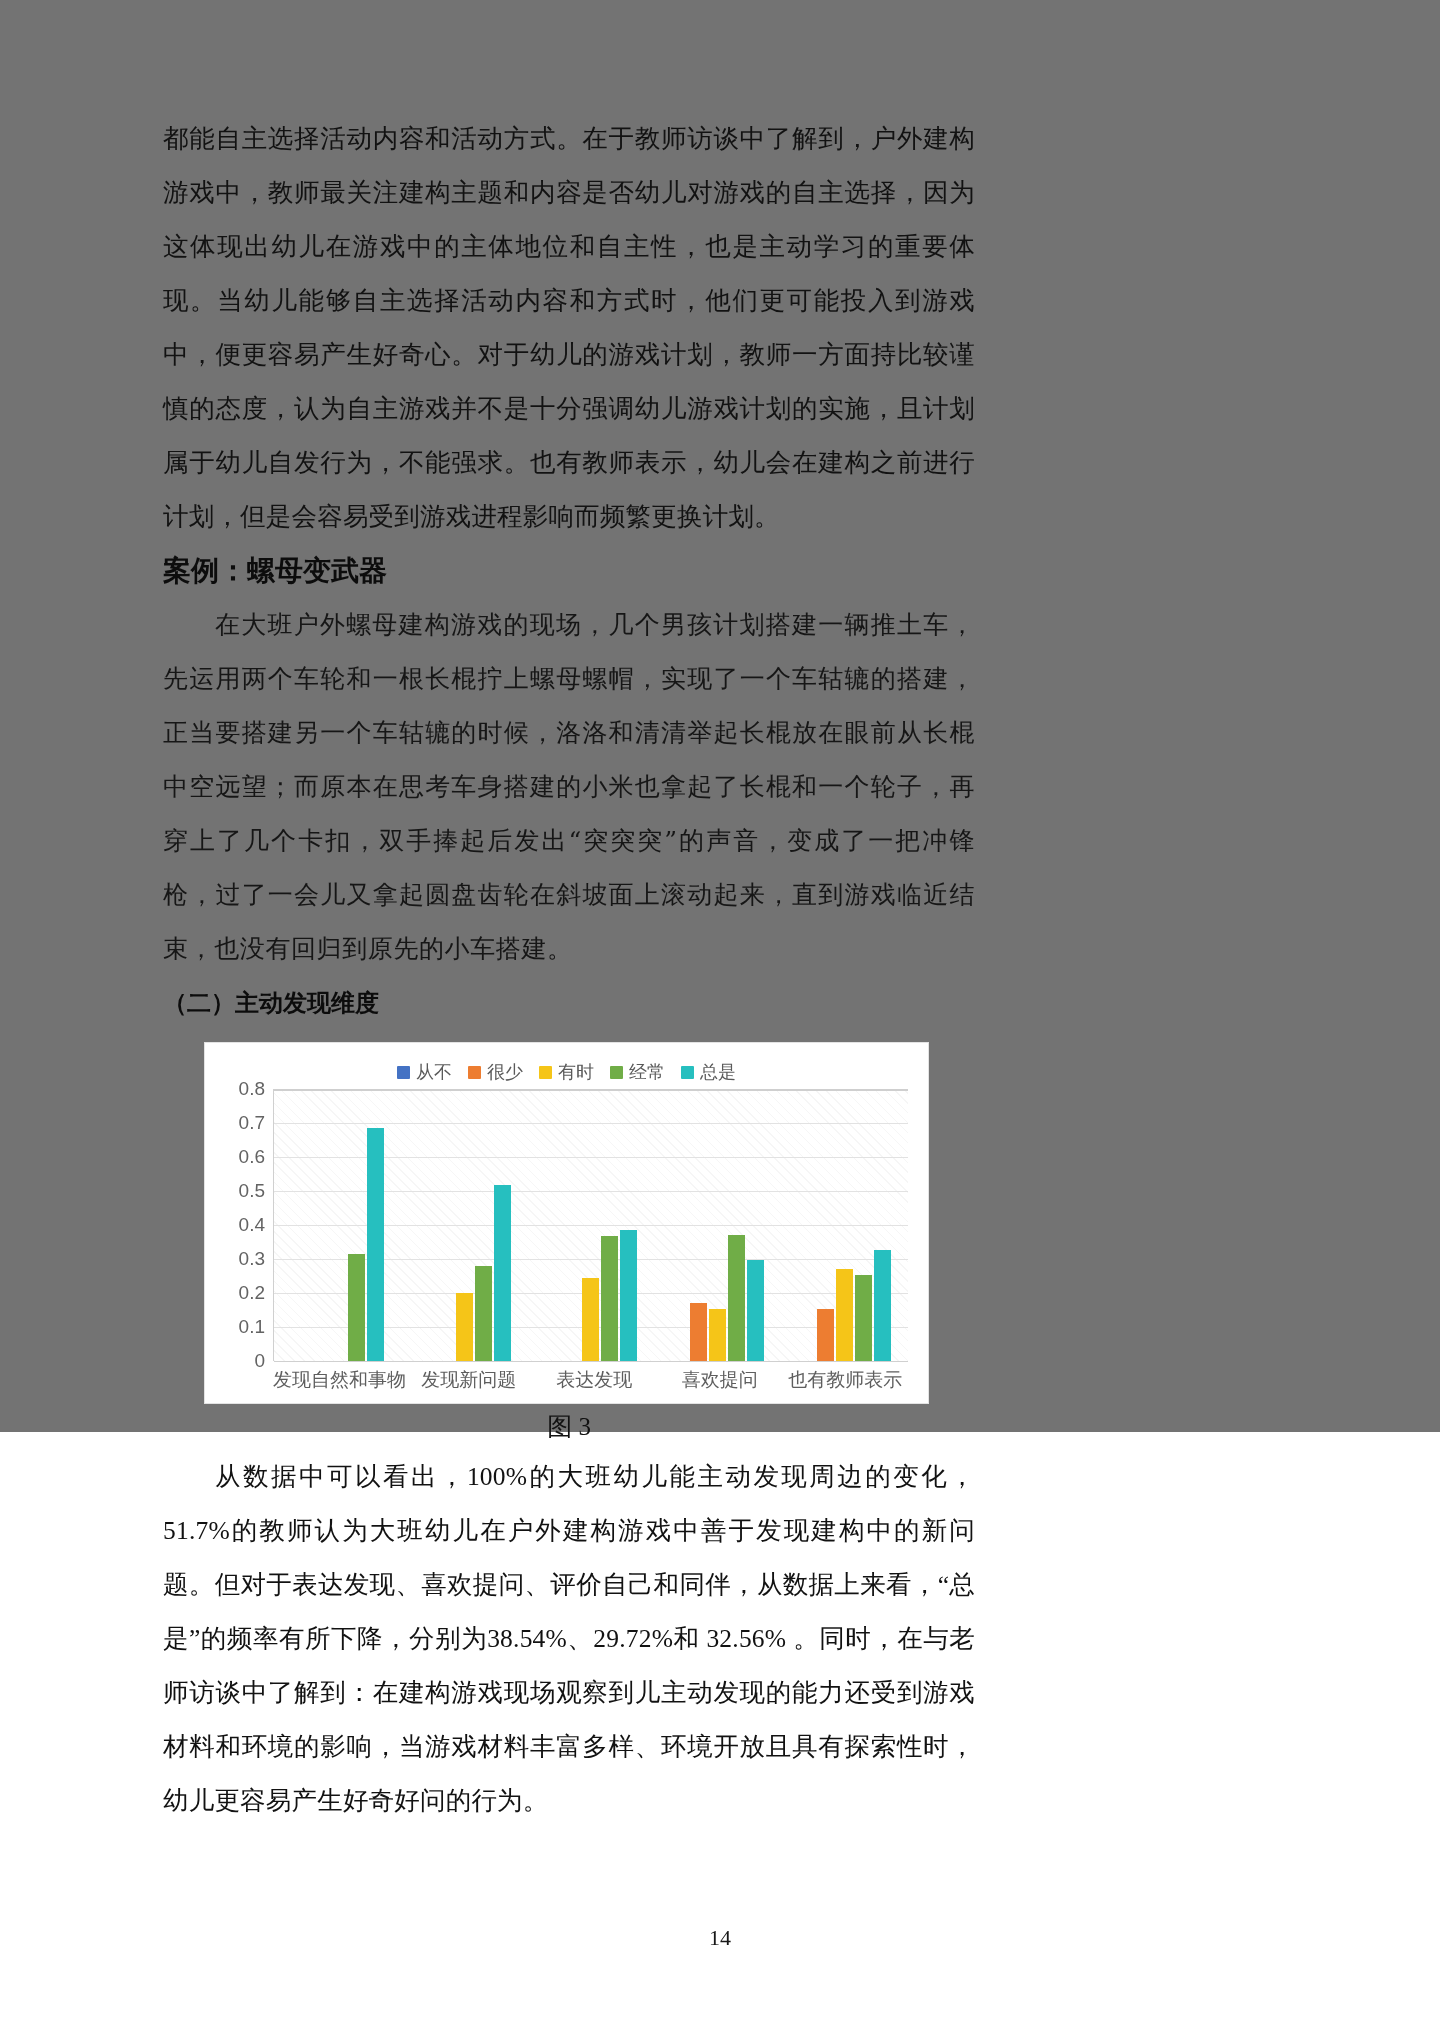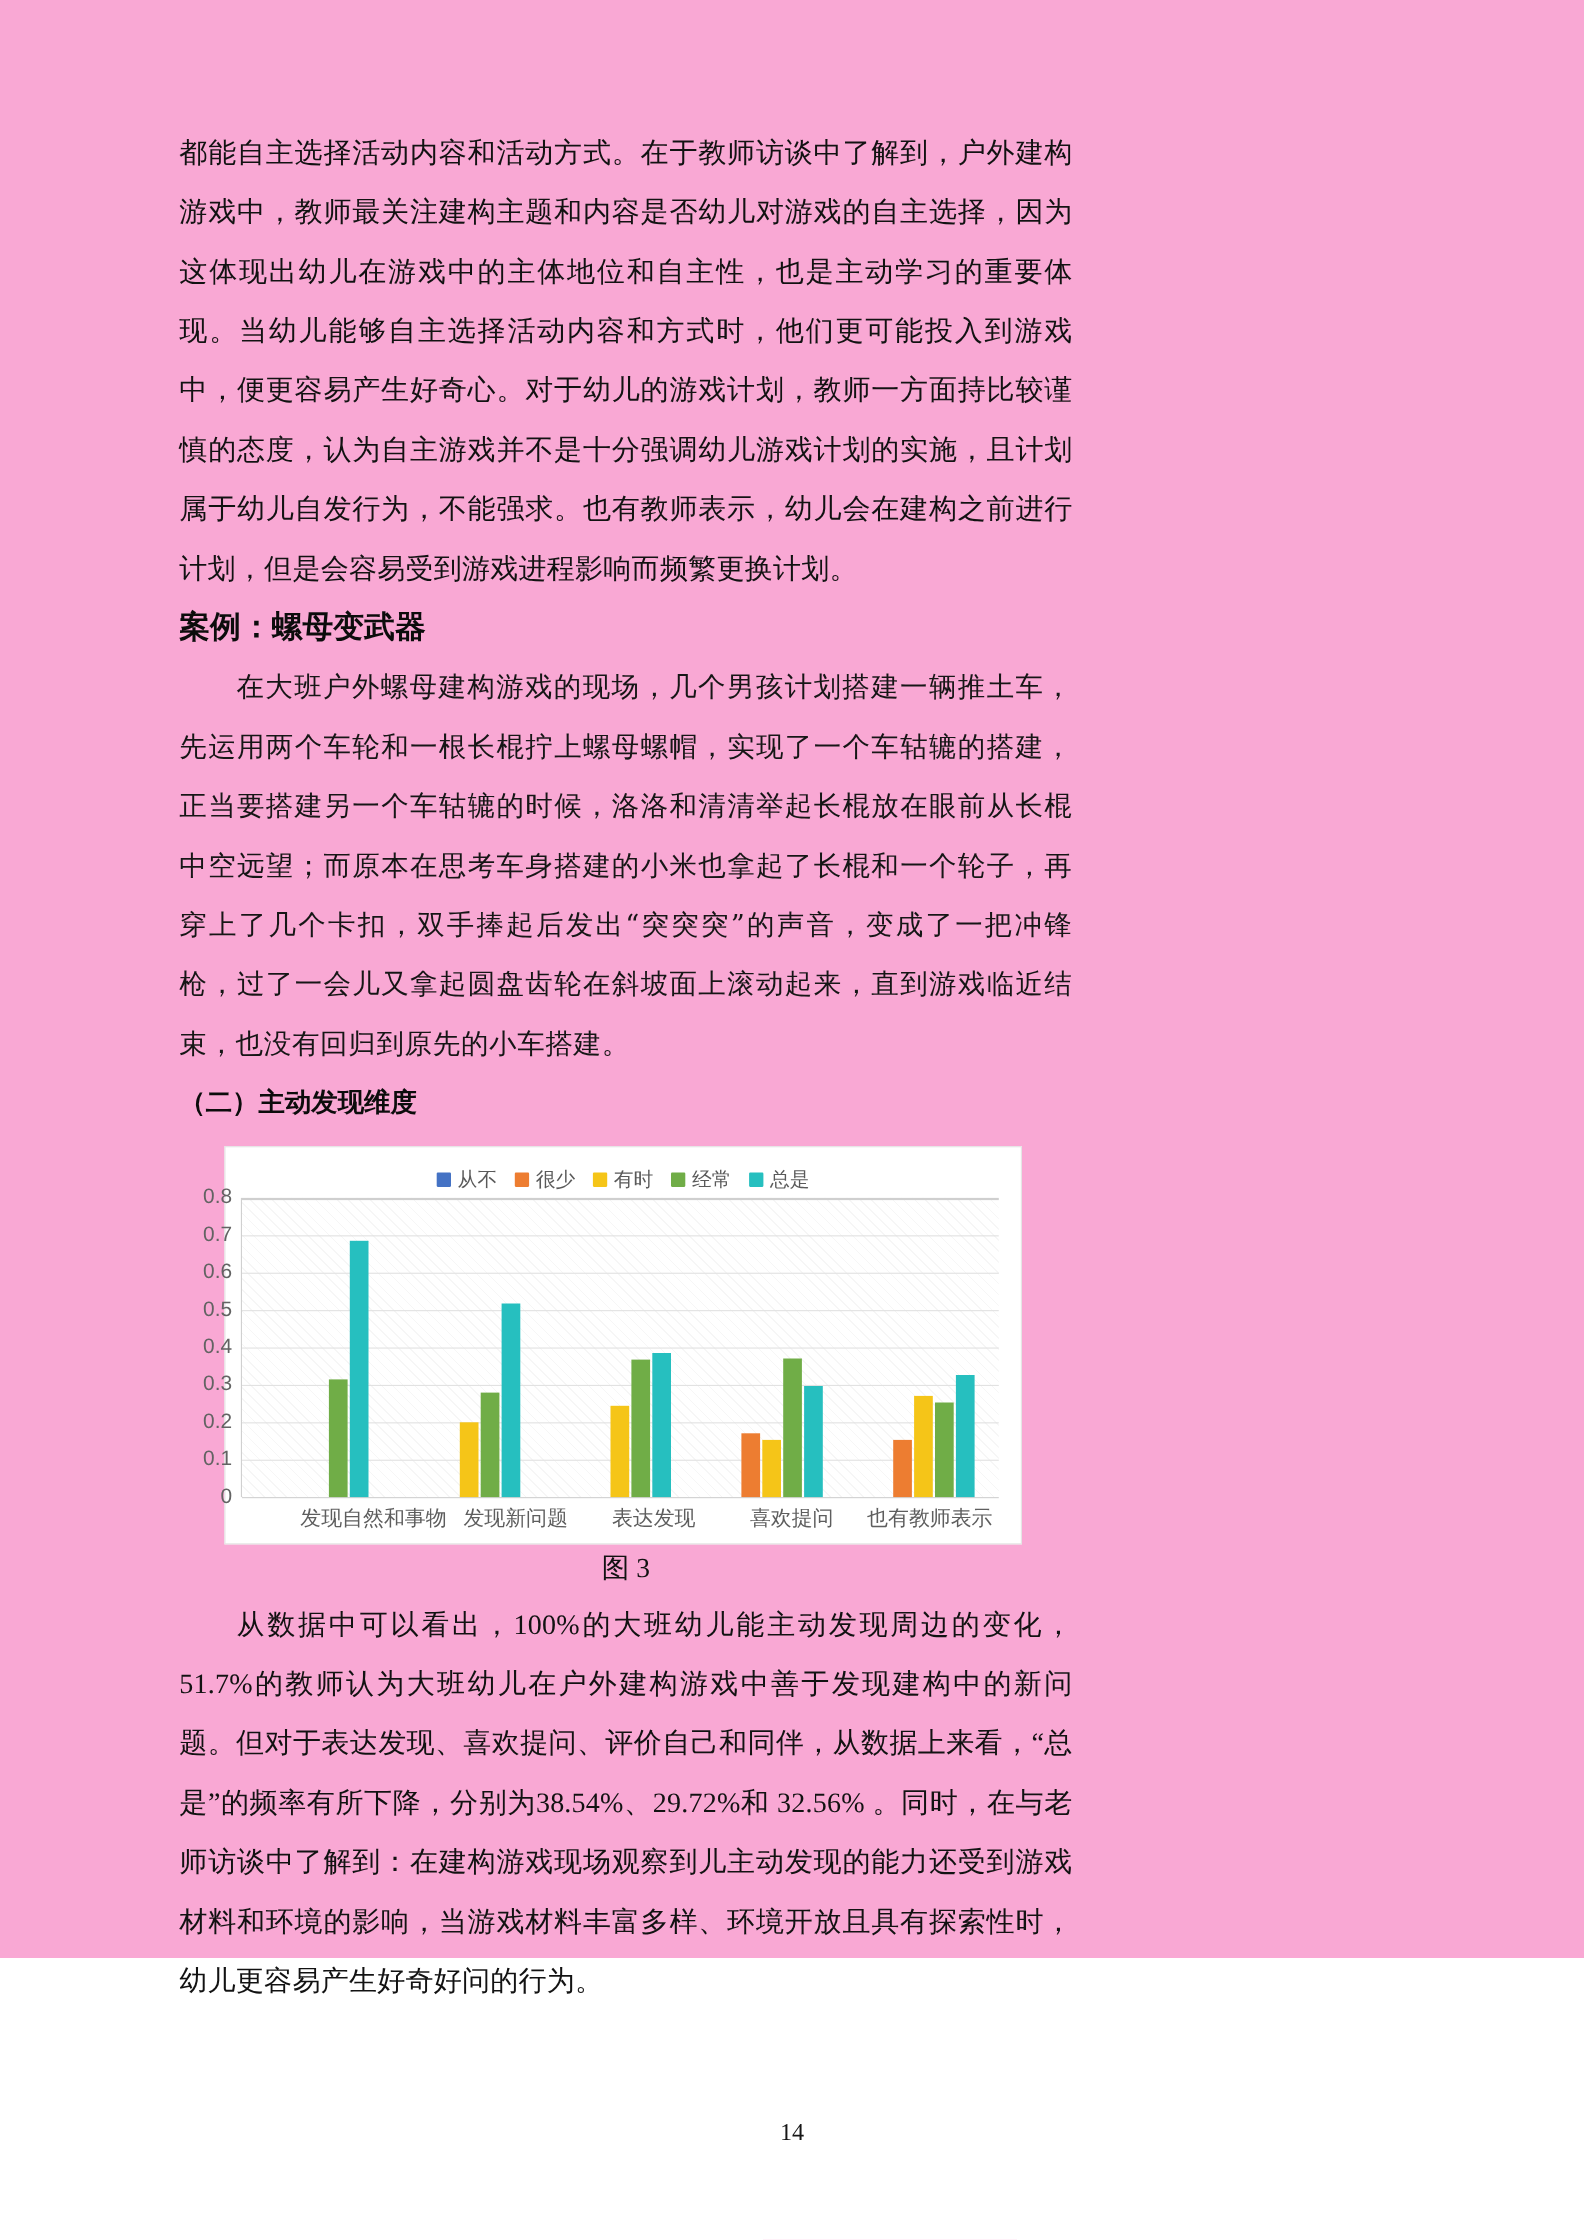--- a/index.html
+++ b/index.html
@@ -12,22 +12,22 @@
     height: 2036px;
     font-family: "Liberation Serif", "DejaVu Serif", serif;
     color: #000000;
     position: relative;
     overflow: hidden;
   }
   .page {
     position: absolute;
     left: 0; top: 0;
     width: 1440px;
-    height: 1780px;
-    background: #f9a8d4;
+    height: 1432px;
+    background: #737373;
   }
   .content {
     position: absolute;
     left: 163px;
     top: 112px;
     width: 812px;
   }
 
   
   p.body {
@@ -122,20 +122,21 @@
   }
   .legend-label {
     font-family: "Liberation Sans", "DejaVu Sans", sans-serif;
     font-size: 18px;
     color: #5a5a5a;
   }
 
   .plot-area {
     position: relative;
     height: 272px;
+    margin-left: 54px;
     margin-right: 6px;
     border-left: 1px solid #d0d0d0;
     box-sizing: border-box;
     background-image:
       repeating-linear-gradient(
         45deg,
         rgba(0,0,0,0.035) 0px,
         rgba(0,0,0,0.035) 1px,
         rgba(0,0,0,0) 1px,
         rgba(0,0,0,0) 7px

